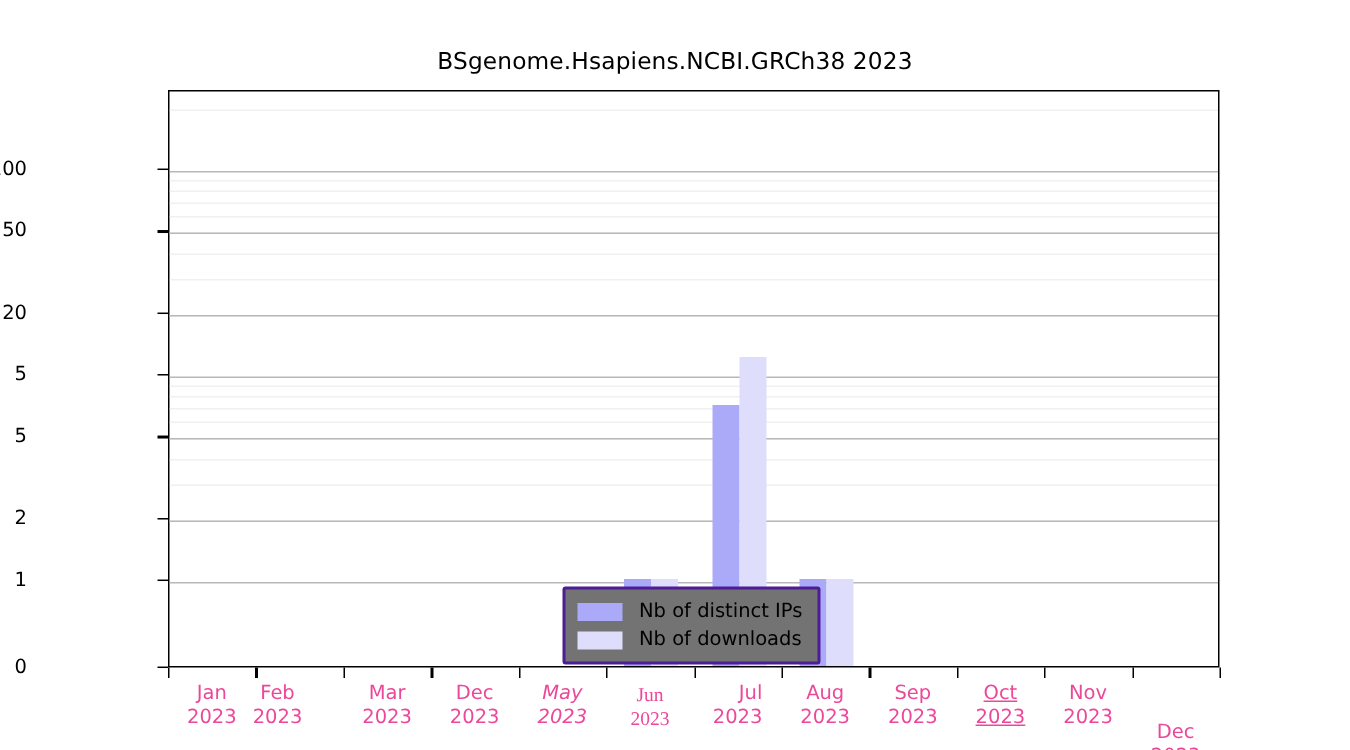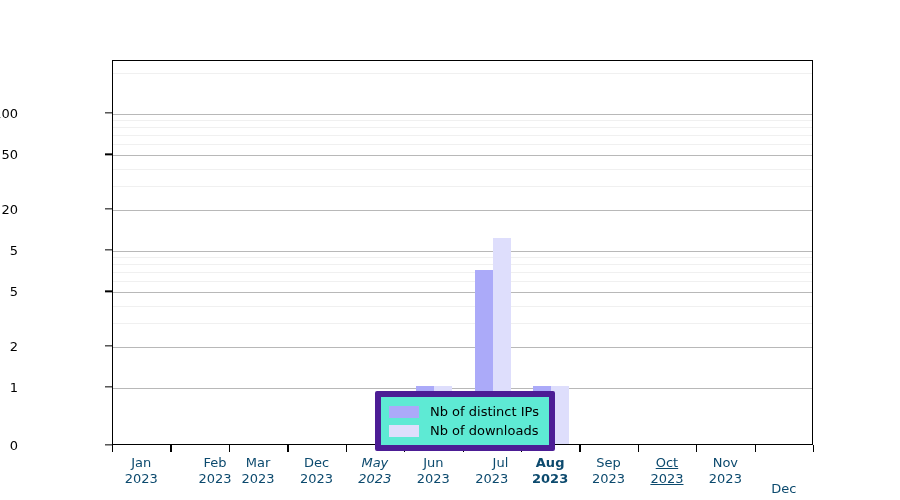--- a/index.html
+++ b/index.html
@@ -111,31 +111,31 @@
     background: #000000;
   }
   .xtick-label {
     position: absolute;
     top: 10px;
     text-align: center;
     font-size: 13px;
     line-height: 16px;
     transform: translateX(-50%);
     white-space: nowrap;
-    color: #0c4a6e;
+    color: #ec4899;
   }
   .xtick-label .yr { display: block; }
 
   
   #legend {
     position: absolute;
     left: 375px;
     top: 391px;
-    background: #5eead4;
-    border: 6px solid #4c1d95;
+    background: #737373;
+    border: 2px solid #4c1d95;
     border-radius: 2px;
     padding: 5px 10px 5px 8px;
     font-size: 13px;
   }
   .legend-row {
     display: flex;
     align-items: center;
     height: 19px;
   }
   .legend-swatch {
@@ -144,20 +144,21 @@
     margin-right: 11px;
     flex: 0 0 auto;
   }
   .legend-text { color: #000000; white-space: nowrap; }
 </style>
 </head>
 <body>
 
 <div id="figure">
 
+  <div id="chart-title">BSgenome.Hsapiens.NCBI.GRCh38 2023</div>
 
   <div id="y-axis">
       <div class="ytick-label" style="top: 445px;">0</div>
       <div class="ytick-mark" style="top: 445px;"></div>
       <div class="ytick-label" style="top: 387px;">1</div>
       <div class="ytick-mark" style="top: 387px;"></div>
       <div class="ytick-label" style="top: 345.759px;">2</div>
       <div class="ytick-mark" style="top: 345.759px;"></div>
       <div class="ytick-label" style="top: 291.241px;">5</div>
       <div class="ytick-mark" style="top: 291.241px;"></div>
@@ -216,27 +217,27 @@
       <div class="xtick-mark" style="left: 233.667px;"></div>
       <div class="xtick-mark" style="left: 292.083px;"></div>
       <div class="xtick-mark" style="left: 350.5px;"></div>
       <div class="xtick-mark" style="left: 408.917px;"></div>
       <div class="xtick-mark" style="left: 467.333px;"></div>
       <div class="xtick-mark" style="left: 525.75px;"></div>
       <div class="xtick-mark" style="left: 584.167px;"></div>
       <div class="xtick-mark" style="left: 642.583px;"></div>
       <div class="xtick-mark" style="left: 701px;"></div>
       <div class="xtick-label" style="left: 29.2083px;"><span>Jan</span><span class="yr">2023</span></div>
-      <div class="xtick-label" style="left: 103px;"><span>Feb</span><span class="yr">2023</span></div>
+      <div class="xtick-label" style="left: 73px;"><span>Feb</span><span class="yr">2023</span></div>
       <div class="xtick-label" style="left: 146.042px;"><span>Mar</span><span class="yr">2023</span></div>
       <div class="xtick-label" style="left: 204.458px;"><span>Dec</span><span class="yr">2023</span></div>
       <div class="xtick-label" style="left: 262.875px; font-style: italic;"><span>May</span><span class="yr">2023</span></div>
-      <div class="xtick-label" style="left: 321.292px;"><span>Jun</span><span class="yr">2023</span></div>
+      <div class="xtick-label" style="left: 321.292px; font-family: Liberation Serif, serif;"><span>Jun</span><span class="yr">2023</span></div>
       <div class="xtick-label" style="left: 379.708px; text-align: right;"><span>Jul</span><span class="yr">2023</span></div>
-      <div class="xtick-label" style="left: 438.125px; font-weight: bold;"><span>Aug</span><span class="yr">2023</span></div>
+      <div class="xtick-label" style="left: 438.125px;"><span>Aug</span><span class="yr">2023</span></div>
       <div class="xtick-label" style="left: 496.542px; text-align: center;"><span>Sep</span><span class="yr">2023</span></div>
       <div class="xtick-label" style="left: 554.958px; text-decoration: underline;"><span>Oct</span><span class="yr">2023</span></div>
       <div class="xtick-label" style="left: 613.375px;"><span>Nov</span><span class="yr">2023</span></div>
       <div class="xtick-label" style="left: 671.792px; margin-top: 26px;"><span>Dec</span><span class="yr">2023</span></div>
     </div>
 
   <div id="legend">
     <div class="legend-row">
       <span class="legend-swatch" id="sw0" style="background: rgb(171, 170, 249);"></span>
       <span class="legend-text">Nb of distinct IPs</span>

